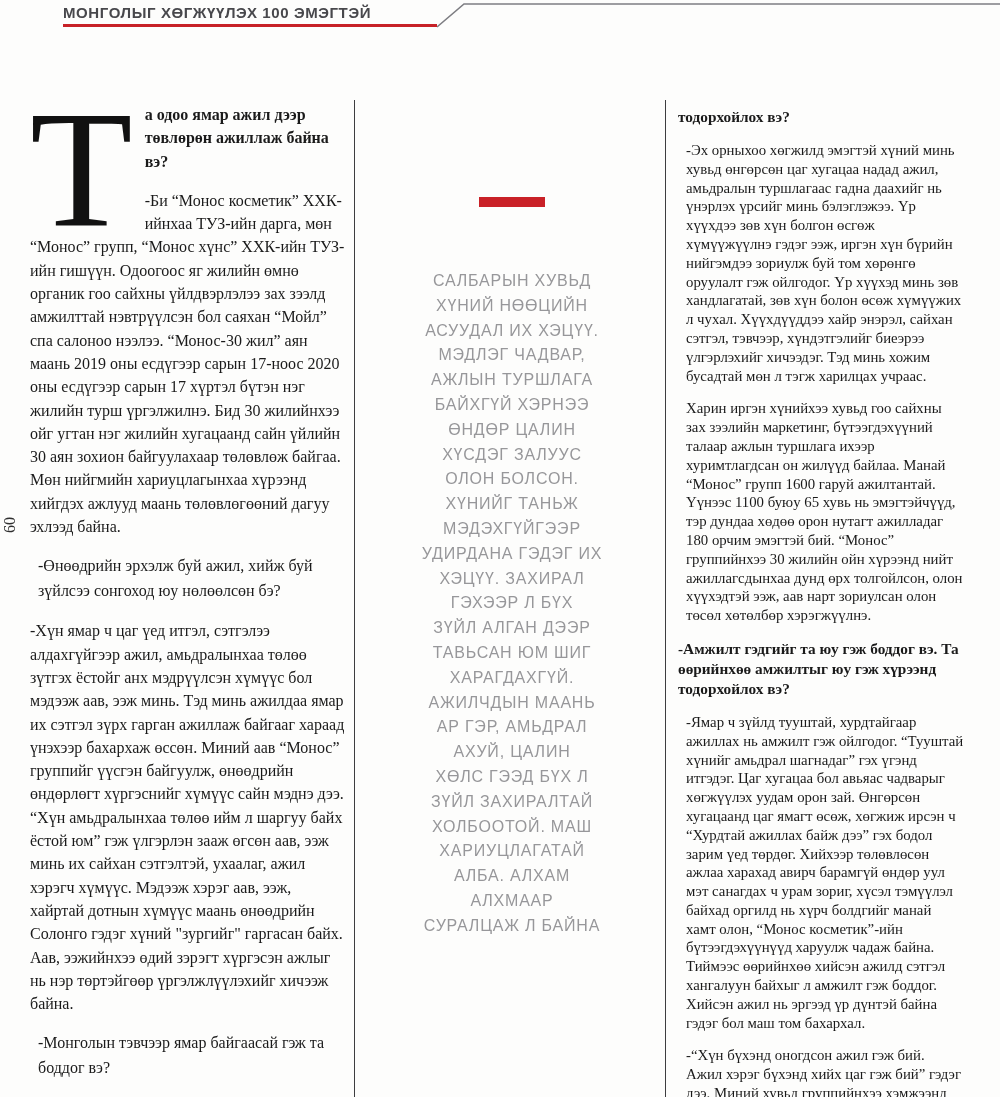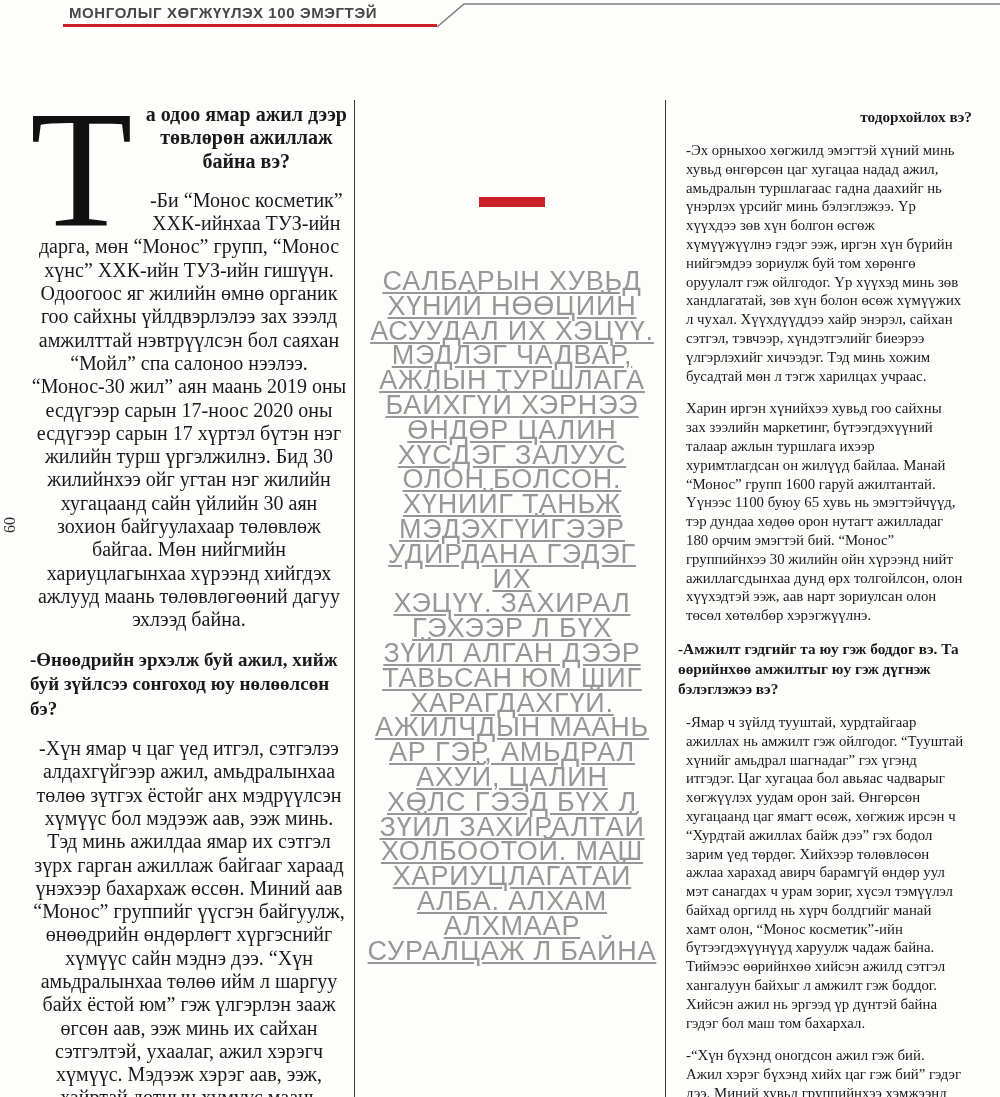--- a/index.html
+++ b/index.html
@@ -1,54 +1,54 @@
 <!DOCTYPE html>
 <html><head>
 <meta charset="utf-8">
 <style>
   html,body{margin:0;padding:0;background:#ffffff;}
   .page{position:relative;width:1000px;height:1097px;background:#fdfdfc;overflow:hidden;
         font-family:"Liberation Serif",serif;color:#1a1a1a;}
 
   
-  .header-title{position:absolute;left:69px;top:4px;font-family:"Liberation Sans",sans-serif;
+  .header-title{position:absolute;left:63px;top:4px;font-family:"Liberation Sans",sans-serif;
         font-weight:700;font-size:15px;letter-spacing:.6px;color:#48484c;white-space:nowrap;}
   .header-red-underline{position:absolute;left:63px;top:24px;width:374px;height:3px;background:#c72127;}
   .header-rule-svg{position:absolute;left:0;top:0;width:1000px;height:32px;display:block;}
 
   
   .page-num{position:absolute;left:2px;top:516px;font-size:16px;color:#2f2f2f;
         transform:rotate(-90deg);transform-origin:center;}
 
   
   .columns{position:absolute;left:30px;top:100px;width:942px;height:997px;display:flex;overflow:hidden;}
   .col-left{width:318px;flex:none;}
   .vrule{width:1px;background:#3d3d3f;flex:none;}
   .vr1{margin-left:6px;}
   .col-mid{width:290px;flex:none;margin-left:12px;}
   .vr2{margin-left:8px;}
   .col-right{flex:1;margin-left:12px;}
 
   
-  .col-left p{font-size:20px;line-height:23.3px;margin:0 0 16px;text-align:center;}
-  .col-left h3{font-size:19px;line-height:24.5px;margin:0 0 16px;font-weight:700;clear:both;}
+  .col-left p{font-size:16px;line-height:23.3px;margin:0 0 16px;}
+  .col-left h3{font-size:16px;line-height:24.5px;margin:0 8px 16px;font-weight:400;clear:both;}
   .lead-q{font-size:17.4px;line-height:25.5px;font-weight:700;margin:0 0 13px;padding-top:3px;}
   .dropcap{float:left;font-size:168px;line-height:.76;margin:6px 12px 0 0;color:#111;
         font-family:"Liberation Serif",serif;}
 
   
   .quote-bar{width:66px;height:10px;background:#c92127;margin:97px auto 0;}
   .pull-quote{margin:62px 0 0;padding:0;font-family:"Liberation Sans",sans-serif;
-        font-size:27px;line-height:24.8px;letter-spacing:.8px;color:#97979a;
-        text-align:center;white-space:pre-line;text-decoration:underline;}
+        font-size:16px;line-height:24.8px;letter-spacing:.8px;color:#97979a;
+        text-align:center;white-space:pre-line;}
 
   
   .col-right p{font-size:14.8px;line-height:18.8px;margin:0 8px 14px;}
   .col-right h3{font-size:15.3px;line-height:20px;margin:0 0 14px;font-weight:700;}
-  .sub-cont{padding-top:7px;text-align:right;}
+  .sub-cont{padding-top:7px;}
 </style>
 </head>
 <body>
 
 <div class="page">
 
   <svg class="header-rule-svg" viewBox="0 0 1000 32" xmlns="http://www.w3.org/2000/svg">
     <polyline points="437,27 464,4 1000,4" fill="none" stroke="#7d7d82" stroke-width="1.6"></polyline>
   </svg>
   <div class="header-title">МОНГОЛЫГ ХӨГЖҮҮЛЭХ 100 ЭМЭГТЭЙ</div>
@@ -103,19 +103,19 @@
 АЛХМААР
 СУРАЛЦАЖ Л БАЙНА</blockquote>
     </section>
 
     <div class="vrule vr2"></div>
 
     <section class="col-right">
       <h3 class="sub-cont">тодорхойлох вэ?</h3>
       <p>-Эх орныхоо хөгжилд эмэгтэй хүний минь хувьд өнгөрсөн цаг хугацаа надад ажил, амьдралын туршлагаас гадна даахийг нь үнэрлэх үрсийг минь бэлэглэжээ. Үр хүүхдээ зөв хүн болгон өсгөж хүмүүжүүлнэ гэдэг ээж, иргэн хүн бүрийн нийгэмдээ зориулж буй том хөрөнгө оруулалт гэж ойлгодог. Үр хүүхэд минь зөв хандлагатай, зөв хүн болон өсөж хүмүүжих л чухал. Хүүхдүүддээ хайр энэрэл, сайхан сэтгэл, тэвчээр, хүндэтгэлийг биеэрээ үлгэрлэхийг хичээдэг. Тэд минь хожим бусадтай мөн л тэгж харилцах учраас.</p>
       <p>Харин иргэн хүнийхээ хувьд гоо сайхны зах зээлийн маркетинг, бүтээгдэхүүний талаар ажлын туршлага ихээр хуримтлагдсан он жилүүд байлаа. Манай “Монос” групп 1600 гаруй ажилтантай. Үүнээс 1100 буюу 65 хувь нь эмэгтэйчүүд, тэр дундаа хөдөө орон нутагт ажилладаг 180 орчим эмэгтэй бий. “Монос” группийнхээ 30 жилийн ойн хүрээнд нийт ажиллагсдынхаа дунд өрх толгойлсон, олон хүүхэдтэй ээж, аав нарт зориулсан олон төсөл хөтөлбөр хэрэгжүүлнэ.</p>
-      <h3>-Амжилт гэдгийг та юу гэж боддог вэ. Та өөрийнхөө амжилтыг юу гэж дүгнэж бэлэглэжээ вэ?</h3>
+      <h3>-Амжилт гэдгийг та юу гэж боддог вэ. Та өөрийнхөө амжилтыг юу гэж хүрээнд тодорхойлох вэ?</h3>
       <p>-Ямар ч зүйлд тууштай, хурдтайгаар ажиллах нь амжилт гэж ойлгодог. “Тууштай хүнийг амьдрал шагнадаг” гэх үгэнд итгэдэг. Цаг хугацаа бол авьяас чадварыг хөгжүүлэх уудам орон зай. Өнгөрсөн  хугацаанд цаг ямагт өсөж, хөгжиж ирсэн ч “Хурдтай ажиллах байж дээ”  гэх бодол зарим үед төрдөг. Хийхээр төлөвлөсөн ажлаа харахад авирч барамгүй өндөр уул мэт санагдах ч урам зориг, хүсэл тэмүүлэл байхад оргилд нь хүрч болдгийг манай хамт олон, “Монос косметик”-ийн бүтээгдэхүүнүүд харуулж чадаж байна. Тиймээс өөрийнхөө хийсэн ажилд сэтгэл хангалуун байхыг л амжилт гэж боддог. Хийсэн ажил нь эргээд үр дүнтэй байна гэдэг бол  маш том бахархал.</p>
       <p>-“Хүн бүхэнд оногдсон ажил гэж бий. Ажил хэрэг бүхэнд хийх цаг гэж бий”  гэдэг дээ. Миний хувьд группийнхээ хэмжээнд маш том ажил төлөвлөөд, одоохондоо дуусах болоогүй байна. Харин богино хугацаатай ажлууд маань хэрхэн амжилттай байгааг гаргасан</p>
     </section>
 
   </main>
 </div>
 
 </body></html>

